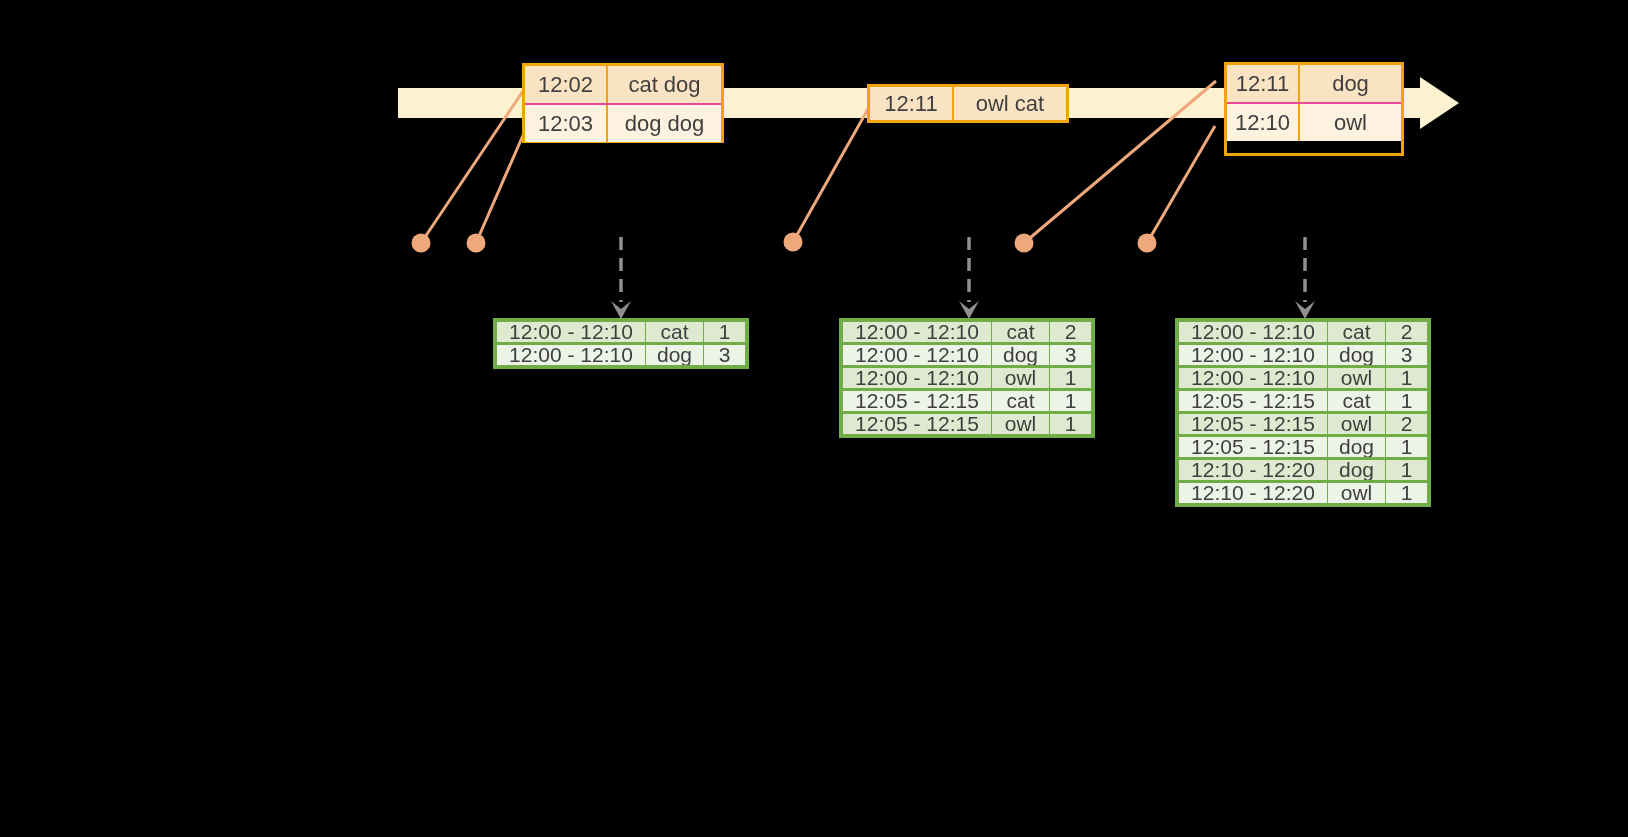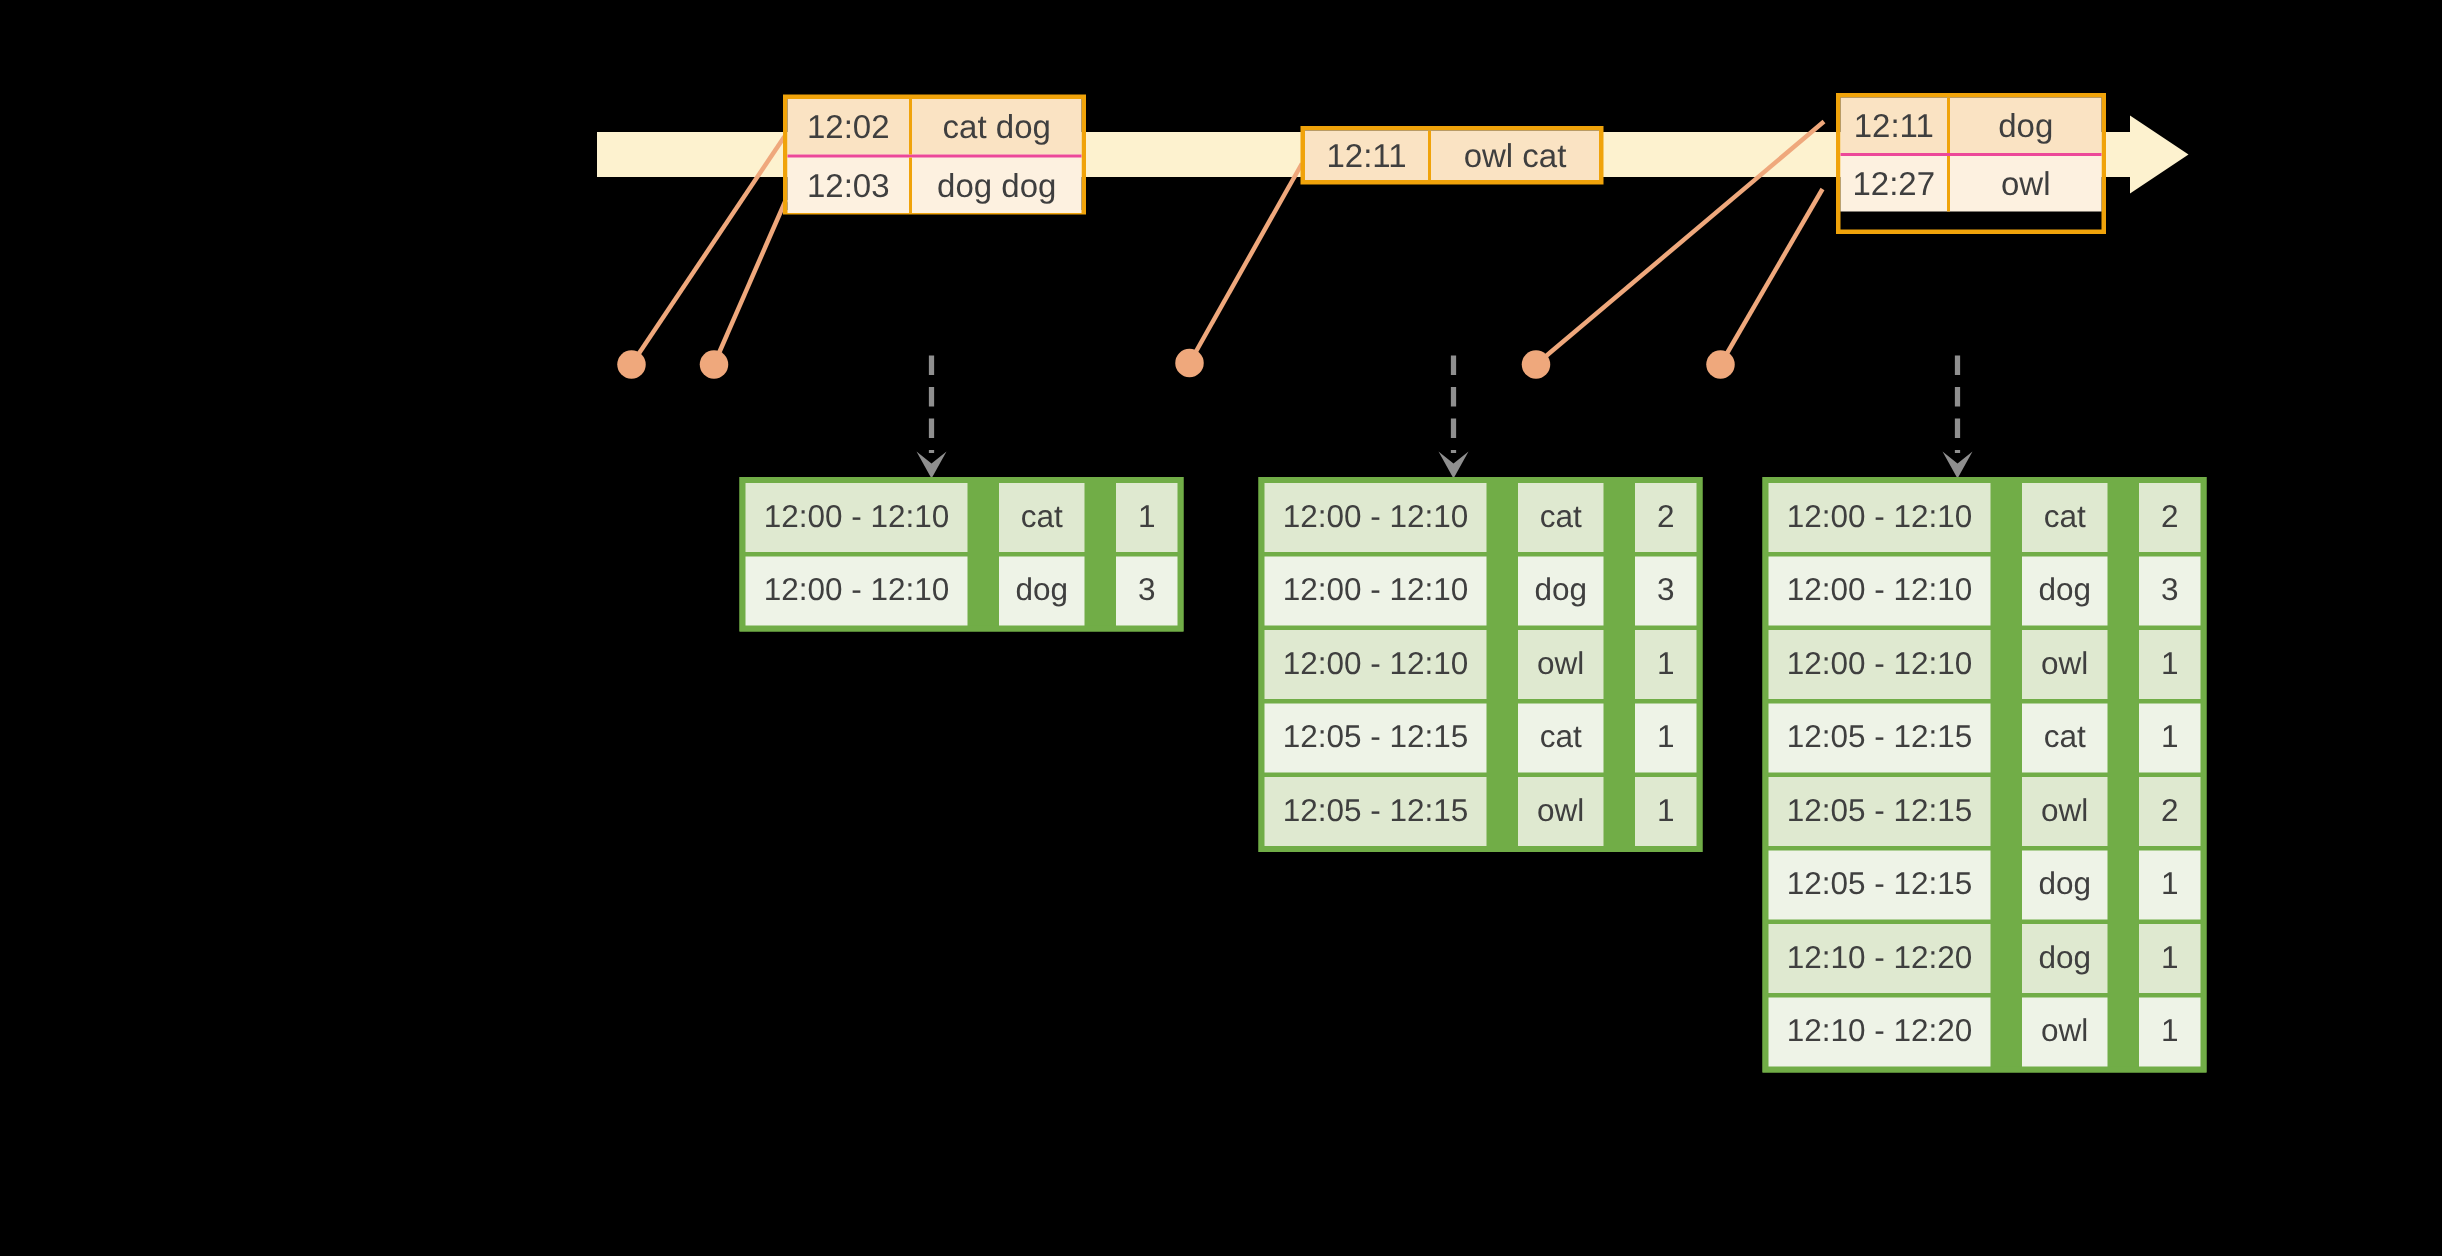--- a/index.html
+++ b/index.html
@@ -45,22 +45,22 @@
     background:#71ad47;
     display:flex;flex-direction:column;gap:3px;
     font-size:21px;
   }
   .rt1{left:493px;}
   .rt2{left:839px;}
   .rt3{left:1175px;}
   .rrow{
     display:grid;
     grid-template-columns:148px 57px 41px;
-    gap:21px;
-    height:46px;
+    gap:1px;
+    height:20px;
   }
   .rrow:nth-of-type(odd)  .rcell{background:#dfe9d0;}
   .rrow:nth-of-type(even) .rcell{background:#eef3e7;}
   .rcell{
     display:flex;align-items:center;justify-content:center;
     overflow:hidden;white-space:nowrap;
   }
 </style>
 </head>
 <body>
@@ -122,21 +122,21 @@
     </div>
 
   <div class="ebox ebox3">
 
       <div class="erow">
         <div class="ecell time">12:11</div>
         <div class="ecell words">dog</div>
       </div>
 
       <div class="erow">
-        <div class="ecell time">12:27</div>
+        <div class="ecell time">12:10</div>
         <div class="ecell words">owl</div>
       </div>
     </div>
 
   <div class="rtable rt1">
 
       <div class="rrow">
         <div class="rcell">12:00 - 12:10</div>
         <div class="rcell">cat</div>
         <div class="rcell">1</div>

